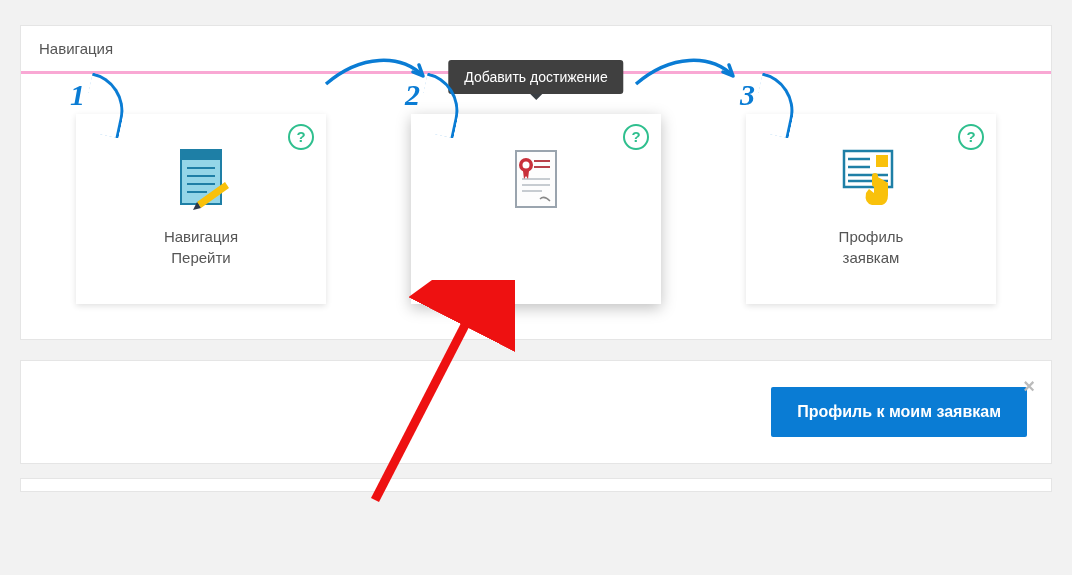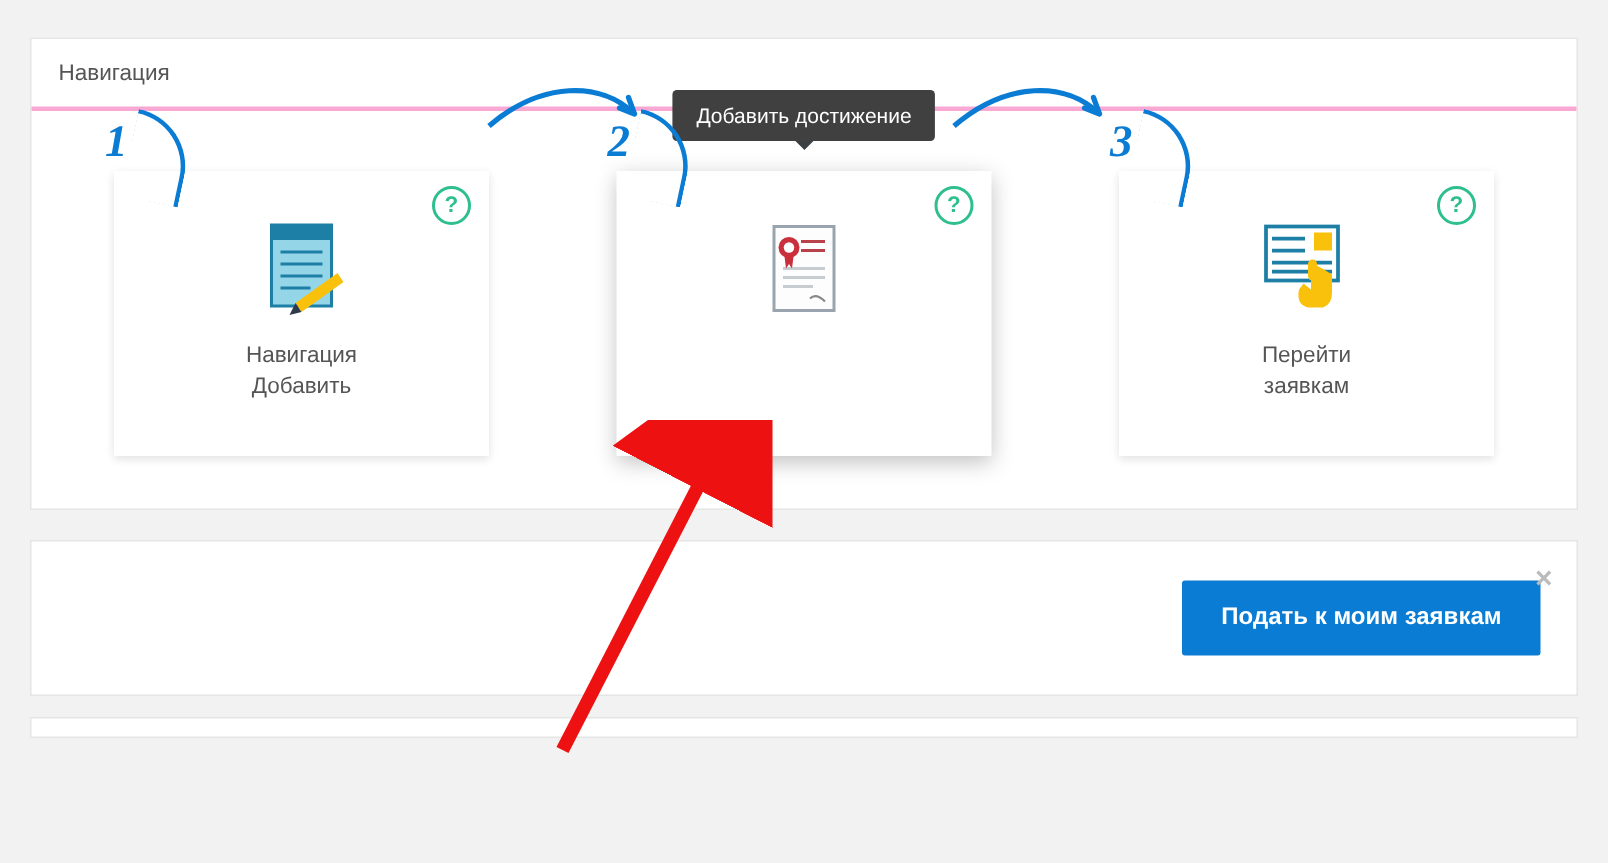--- a/index.html
+++ b/index.html
@@ -58,21 +58,21 @@
             <rect x="8" y="2" width="40" height="10" fill="#1e7fa6"></rect>
             <line x1="14" y1="20" x2="42" y2="20" stroke="#1e7fa6" stroke-width="2"></line>
             <line x1="14" y1="28" x2="42" y2="28" stroke="#1e7fa6" stroke-width="2"></line>
             <line x1="14" y1="36" x2="42" y2="36" stroke="#1e7fa6" stroke-width="2"></line>
             <line x1="14" y1="44" x2="34" y2="44" stroke="#1e7fa6" stroke-width="2"></line>
             <polygon points="24,54 52,34 56,40 28,60" fill="#f9c10b"></polygon>
             <polygon points="24,54 28,60 20,62" fill="#2f3a4a"></polygon>
           </svg>
         </div>
         <div class="label">
-          <span>Навигация</span><br><span>Добавить</span>
+          <span>Навигация</span><br><span>Перейти</span>
         </div>
       </div>
 
       <div class="card active">
         <div class="tooltip">Добавить достижение</div>
         <span class="step-num">2</span>
         <span class="help">?</span>
         <div class="icon-wrap">
           <svg width="52" height="64">
             <rect x="6" y="2" width="40" height="56" fill="#fdfdfd" stroke="#9aa4ae" stroke-width="2"></rect>
@@ -100,31 +100,31 @@
             <line x1="12" y1="22" x2="34" y2="22" stroke="#1e7fa6" stroke-width="2.5"></line>
             <line x1="12" y1="30" x2="52" y2="30" stroke="#1e7fa6" stroke-width="2.5"></line>
             <line x1="12" y1="36" x2="52" y2="36" stroke="#1e7fa6" stroke-width="2.5"></line>
             <g transform="translate(28,30)">
               <path d="M10 0 l0 18 l-5 -4 l-3 4 q-2 10 6 12 l10 0 q6 -2 6 -10 l0 -12 q-6 -4 -14 -8" fill="#f9c10b"></path>
               <rect x="8" y="-2" width="6" height="14" rx="3" fill="#f9c10b"></rect>
             </g>
           </svg>
         </div>
         <div class="label">
-          <span>Перейти</span><br><span>заявкам</span>
+          <span>Профиль</span><br><span>заявкам</span>
         </div>
       </div>
 
     </div>
   </div>
 
   <div class="panel apps">
     <span class="close-x">×</span>
     <div class="apps-body">
-      <button class="btn-primary">Подать к моим заявкам</button>
+      <button class="btn-primary">Профиль к моим заявкам</button>
     </div>
   </div>
 
   <div class="bottom-strip"></div>
 
   <div class="red-arrow" style="left:355px;top:280px">
     <svg width="160" height="240">
       <defs>
         <marker id="rh" markerWidth="16" markerHeight="16" refX="4" refY="7" orient="auto">
           <polygon points="0,0 14,7 0,14" fill="#e11"></polygon>

